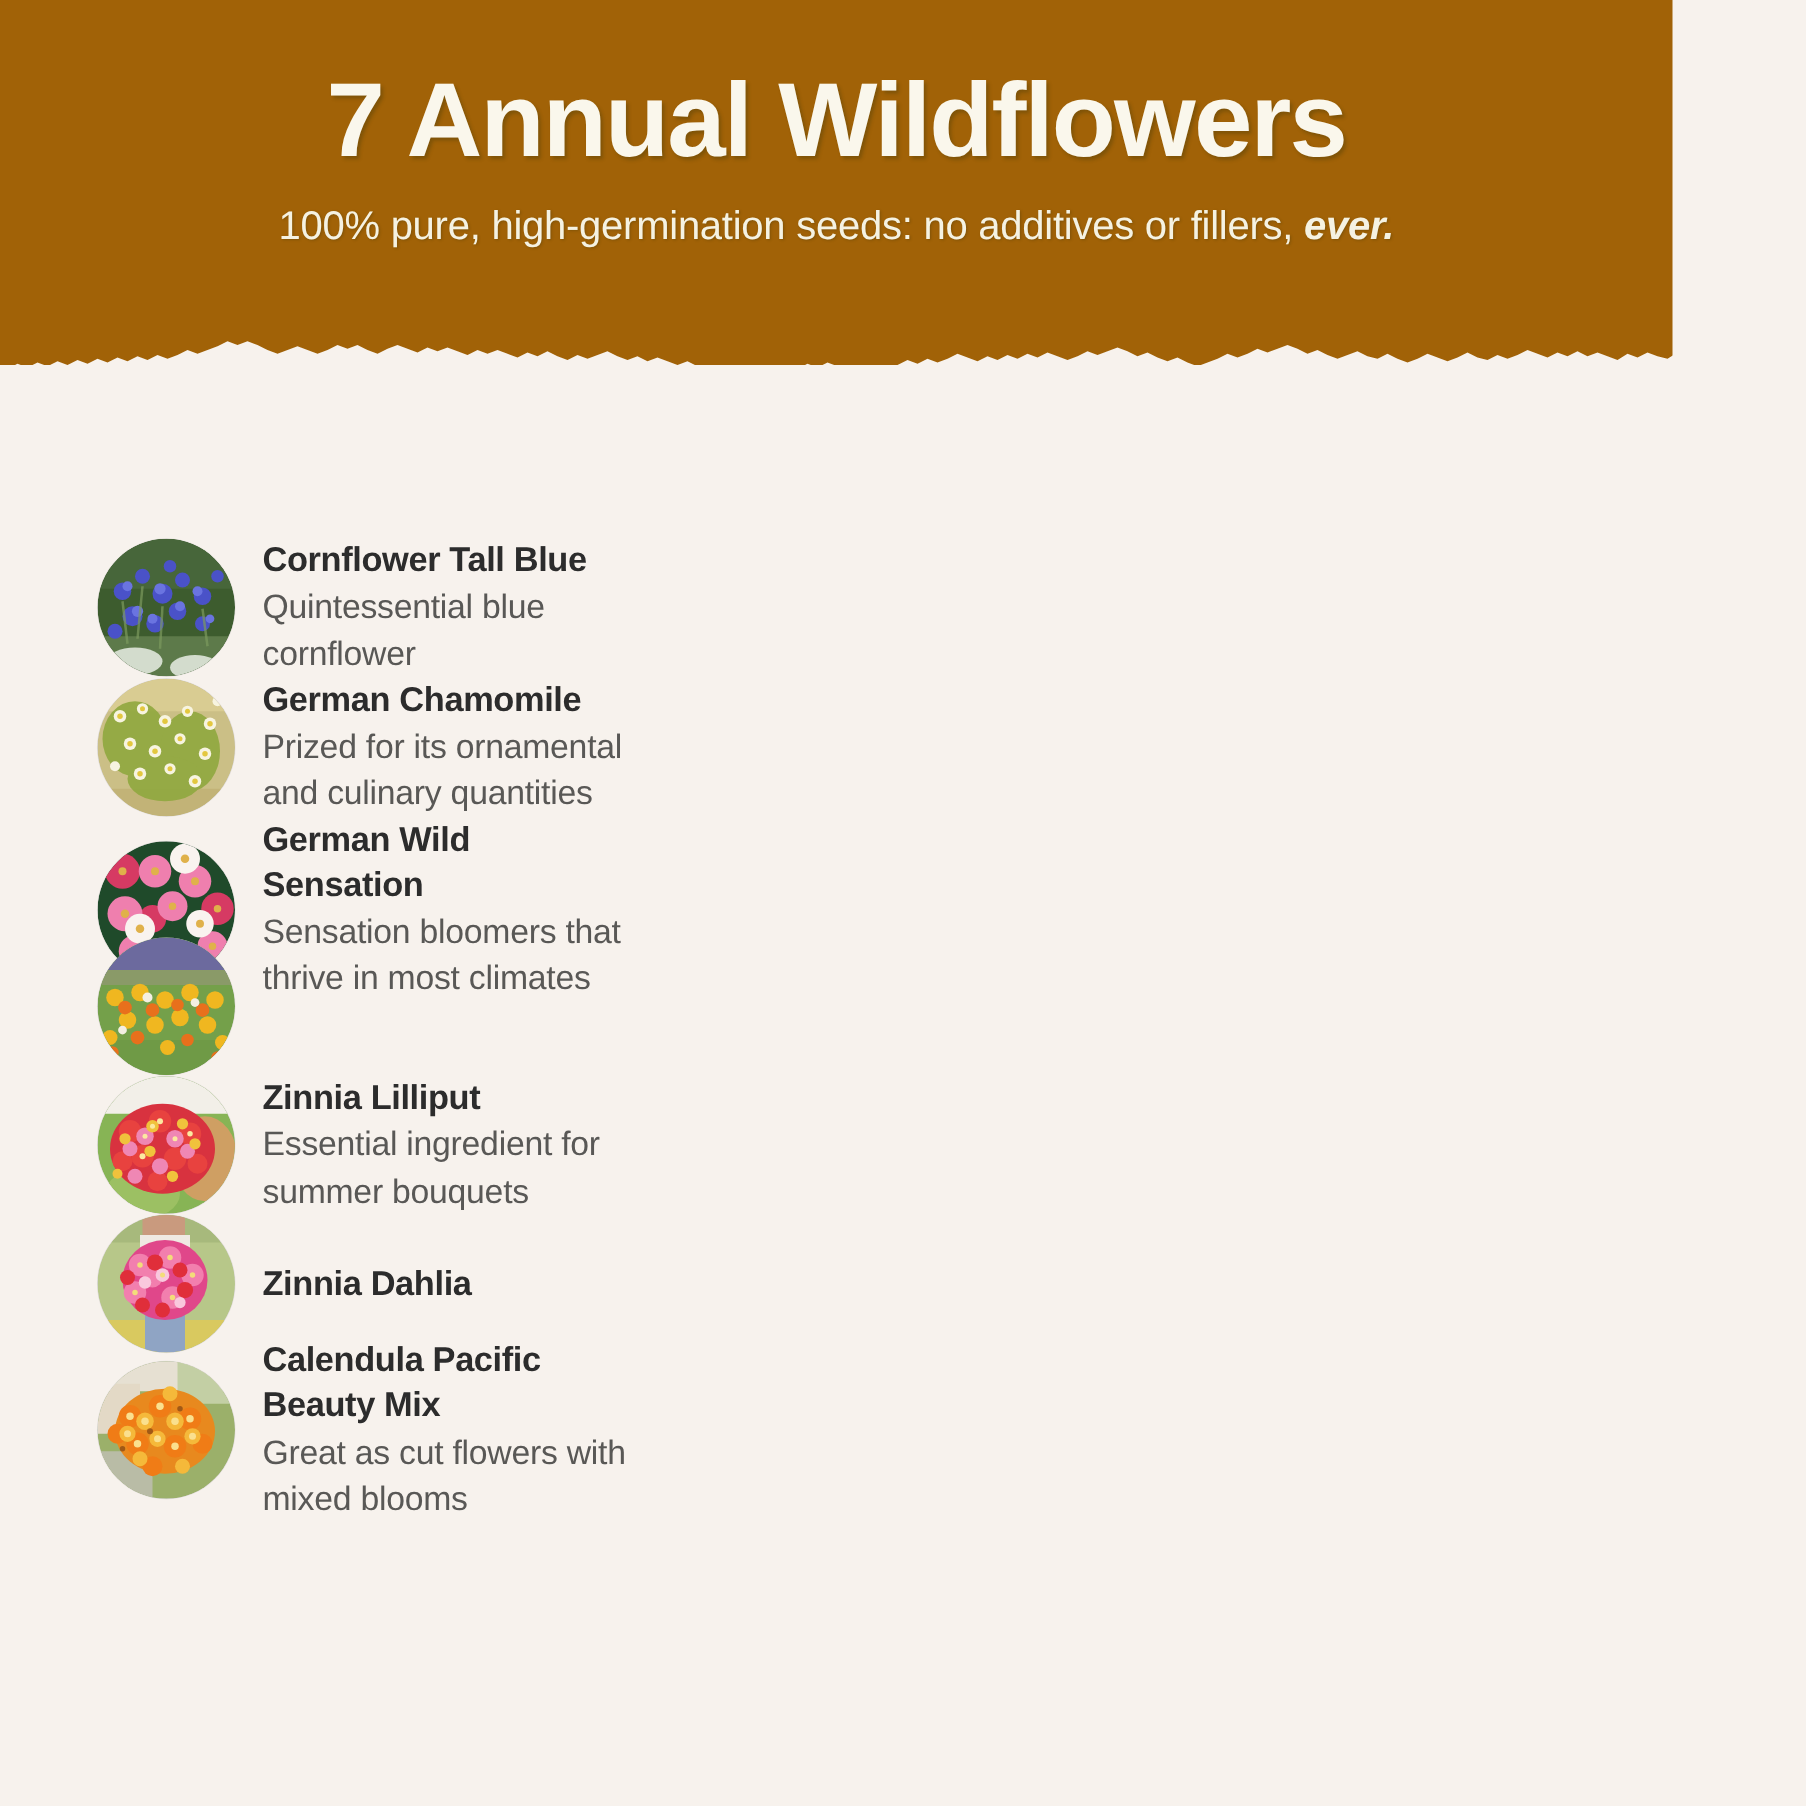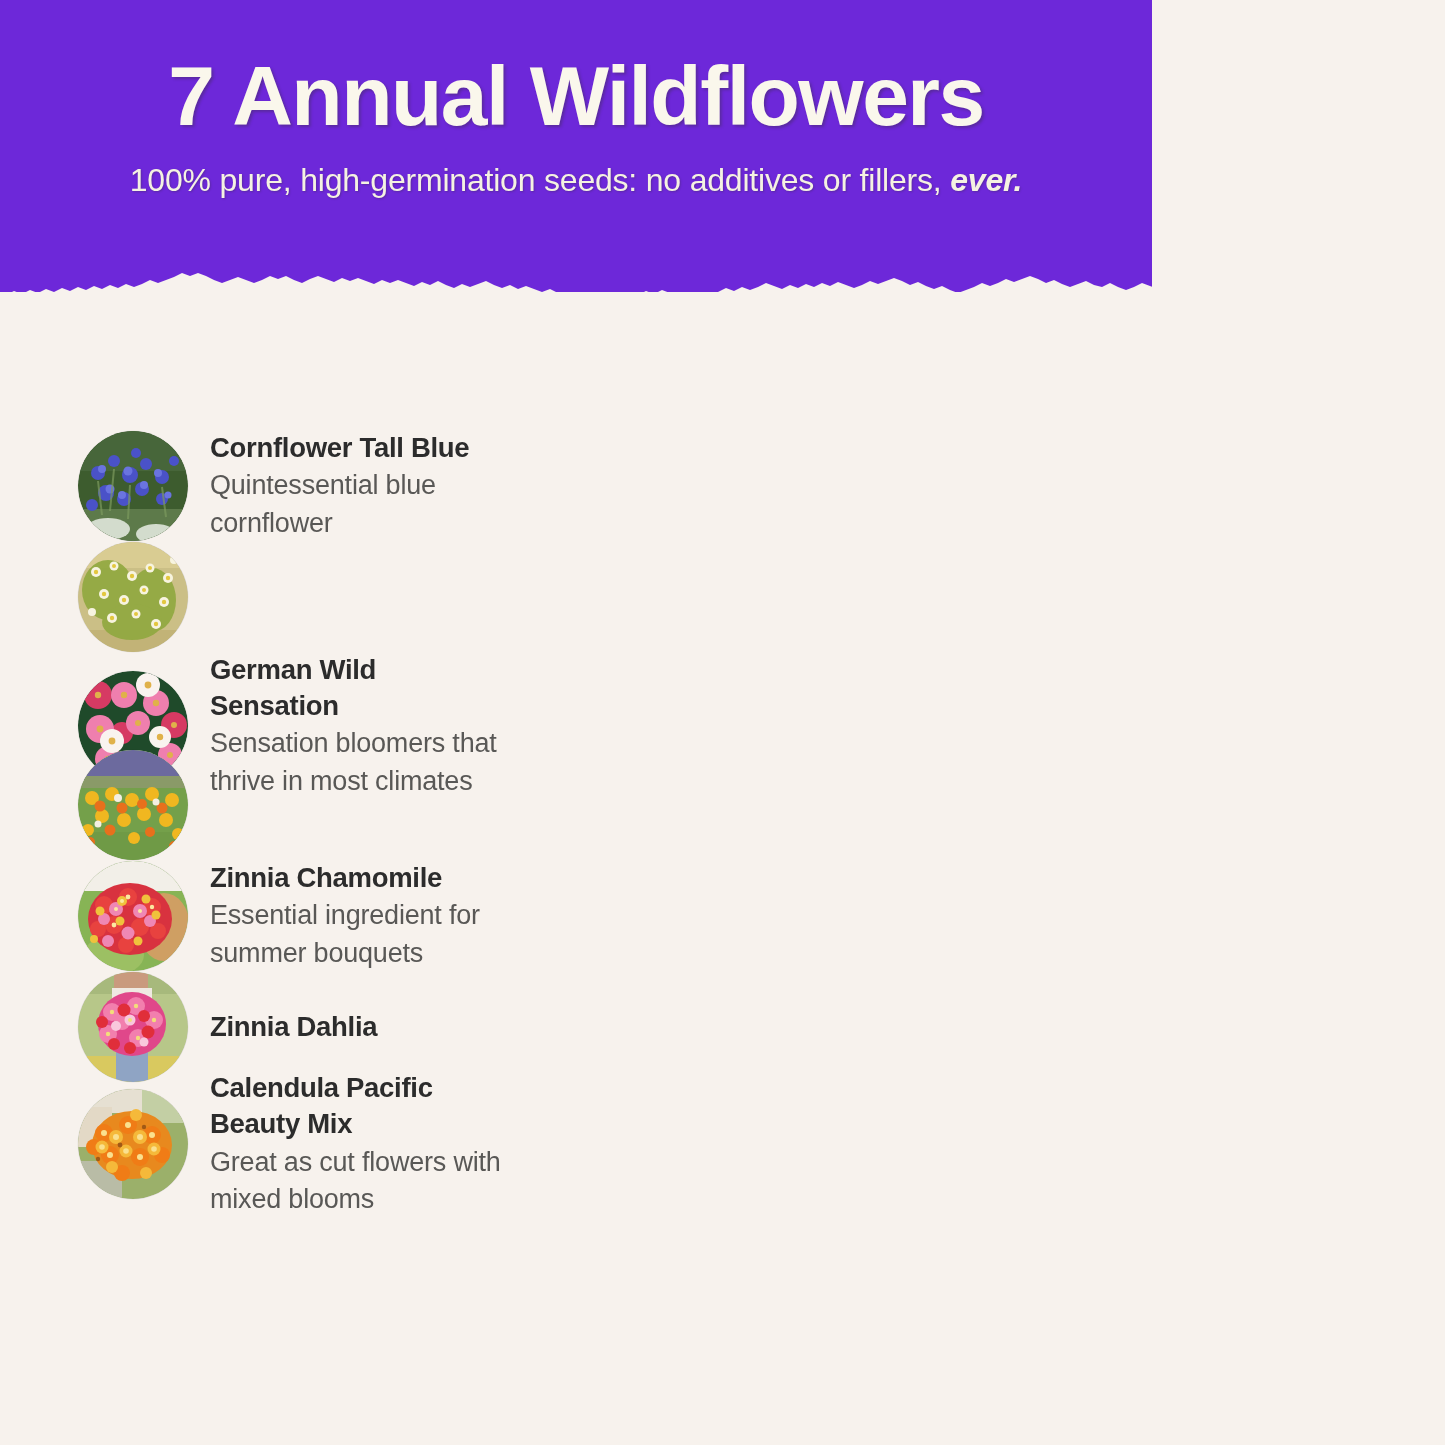--- a/index.html
+++ b/index.html
@@ -14,23 +14,23 @@
   #page {
     position:relative;
     width:1445px; height:1445px;
     background:#F7F2ED;
   }
 
   
   .banner {
     position:absolute;
     top:0; left:0;
-    width:1152px;
+    width:1338px;
     height:292px;
-    background:#6d28d9;
+    background:#a16207;
     overflow:hidden;
   }
 
   .banner-inner {
     position:absolute;
     top:0; left:0; right:0;
     padding-top:52px;
     text-align:center;
   }
 
@@ -272,20 +272,24 @@
                 <circle cx="46" cy="58" r="2.2"></circle>
                   <circle cx="66" cy="48" r="2"></circle>
                 <circle cx="86" cy="60" r="2.2"></circle>
                   <circle cx="34" cy="76" r="2.2"></circle>
                 <circle cx="58" cy="72" r="2"></circle>
                   <circle cx="78" cy="82" r="2.2"></circle>
               </g>
             </g>
           </svg>
         </div>
+        <div class="copy">
+          <div class="item-name">German Chamomile</div>
+          <div class="item-desc">Prized for its ornamental and culinary quantities</div>
+        </div>
       </div>
 
       <div class="cell">
         <div class="thumb">
           <svg viewBox="0 0 110 110">
             <defs>
                 <clipPath id="c2">
                   <circle cx="55" cy="55" r="55"></circle>
                 </clipPath>
               </defs>
@@ -432,21 +436,21 @@
                   <circle cx="38" cy="48" r="2"></circle>
                 <circle cx="62" cy="50" r="2"></circle>
                   <circle cx="50" cy="36" r="2.4"></circle>
                 <circle cx="36" cy="64" r="2.4"></circle>
                   <circle cx="74" cy="46" r="2.2"></circle>
               </g>
             </g>
           </svg>
         </div>
         <div class="copy">
-          <div class="item-name">Zinnia Chamomile</div>
+          <div class="item-name">Zinnia Lilliput</div>
           <div class="item-desc">Essential ingredient for summer bouquets</div>
         </div>
       </div>
 
       <div class="cell">
         <div class="thumb">
           <svg viewBox="0 0 110 110">
             <defs>
                 <clipPath id="c5">
                   <circle cx="55" cy="55" r="55"></circle>

